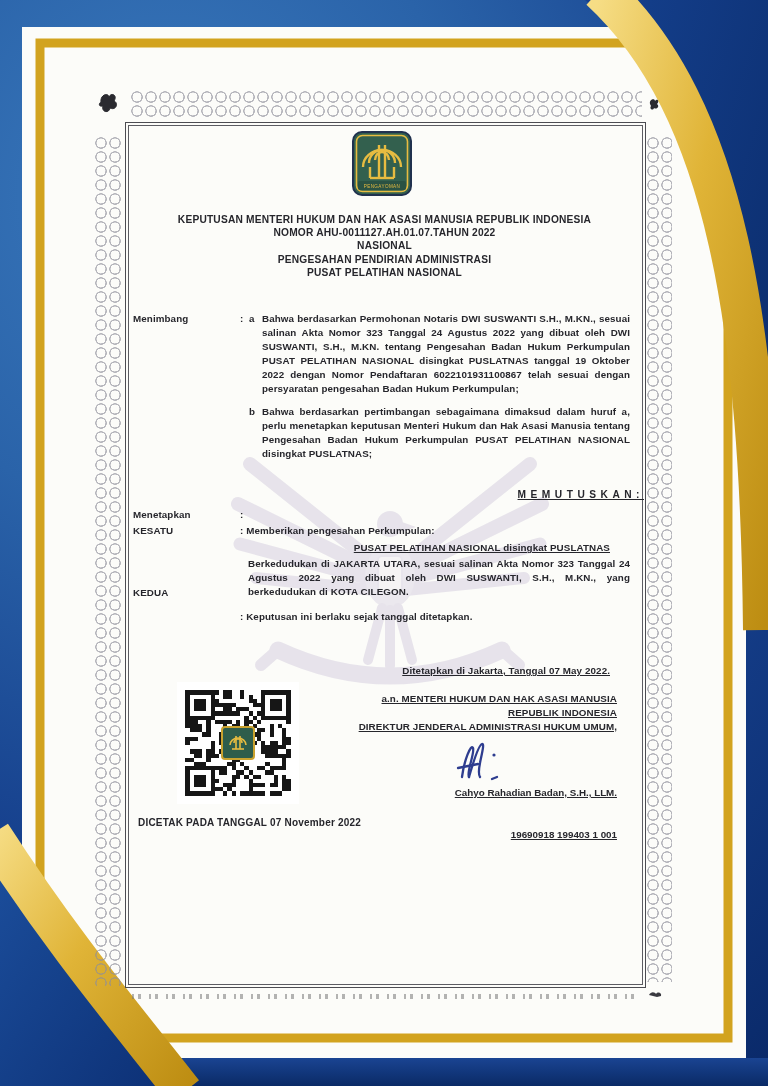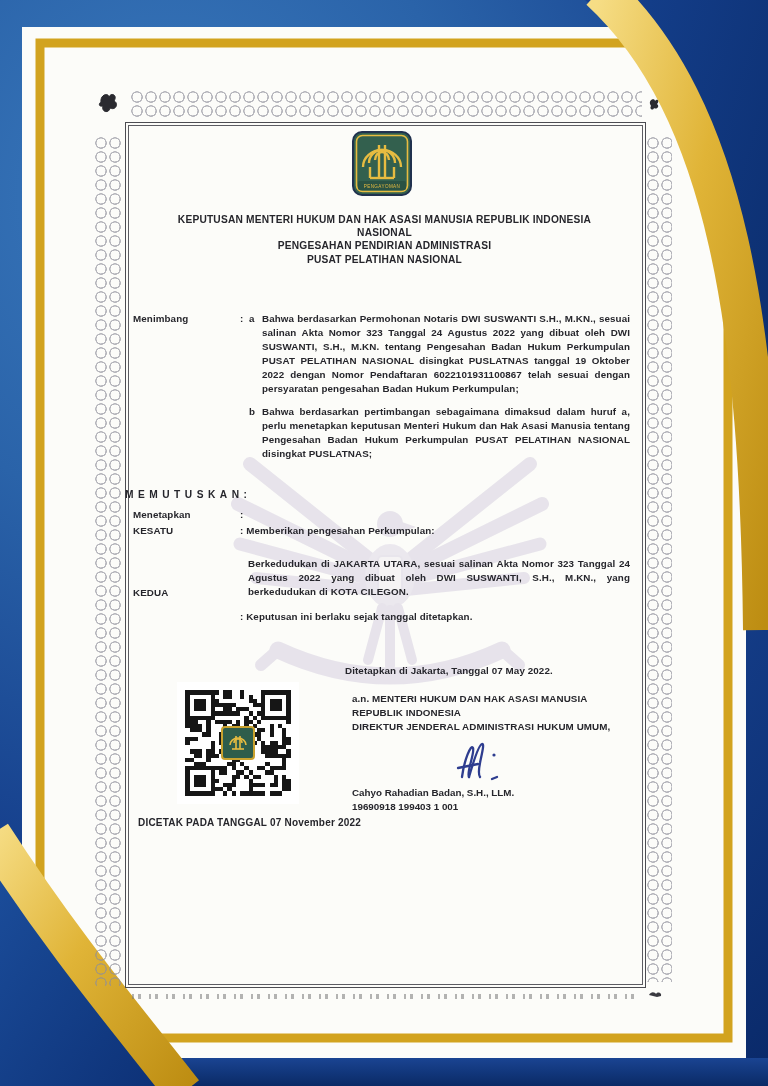--- a/index.html
+++ b/index.html
@@ -31,21 +31,21 @@
   .glyph{position:absolute;z-index:3;}
   .txt{position:absolute;z-index:3;color:#26262c;}
   .b700{font-weight:700;}
   .title{
     left:125px;top:213px;width:519px;text-align:center;
     font-size:10.2px;line-height:13.2px;font-weight:700;letter-spacing:.2px;
   }
   .body-t{font-size:9.8px;line-height:14px;font-weight:600;letter-spacing:.1px;}
   .para{text-align:justify;width:368px;}
   .heading-sp{letter-spacing:4.5px;font-weight:700;font-size:10.2px;}
-  .center{text-align:left;}
+  .center{text-align:right;text-decoration:underline;}
   #wm{position:absolute;z-index:1;opacity:.42;filter:blur(.4px);}
   #qr{position:absolute;left:177px;top:682px;width:122px;height:122px;background:#fff;z-index:3;}
   #qr svg{position:absolute;left:0;top:0;}
   #qrlogo{
     position:absolute;left:44px;top:44px;width:34px;height:34px;z-index:4;
     background:#2f5d4b;border:2px solid #caa22e;border-radius:4px;box-sizing:border-box;
   }
 </style>
 </head>
 <body>
@@ -137,39 +137,41 @@
       <path d="M33,14 v33"></path>
       <path d="M18,47 h24"></path>
       <path d="M18,36 v11 M42,36 v11"></path>
     </g>
     <rect x="6" y="50" width="48" height="9" rx="2" fill="#2a5243"></rect>
     <text x="30" y="56.6" text-anchor="middle" font-family="Liberation Sans, sans-serif" font-size="4.6" fill="#e7bc41" letter-spacing=".4">PENGAYOMAN</text>
   </svg>
 
   <div class="txt title">
     <div>KEPUTUSAN MENTERI HUKUM DAN HAK ASASI MANUSIA REPUBLIK INDONESIA</div>
+    <div>NOMOR AHU-0011127.AH.01.07.TAHUN 2022</div>
     <div>NASIONAL</div>
     <div>PENGESAHAN PENDIRIAN ADMINISTRASI</div>
     <div>PUSAT PELATIHAN NASIONAL</div>
   </div>
 
   <div class="txt body-t" style="left:133px;top:312px;">Menimbang</div>
   <div class="txt body-t" style="left:240px;top:312px;">:</div>
   <div class="txt body-t" style="left:249px;top:312px;">a</div>
   <div class="txt body-t para" style="left:262px;top:312px;">Bahwa berdasarkan Permohonan Notaris DWI SUSWANTI S.H., M.KN., sesuai salinan Akta Nomor 323 Tanggal 24 Agustus 2022 yang dibuat oleh DWI SUSWANTI, S.H., M.KN. tentang Pengesahan Badan Hukum Perkumpulan PUSAT PELATIHAN NASIONAL disingkat PUSLATNAS tanggal 19 Oktober 2022 dengan Nomor Pendaftaran 6022101931100867 telah sesuai dengan persyaratan pengesahan Badan Hukum Perkumpulan;</div>
   <div class="txt body-t" style="left:249px;top:405px;">b</div>
   <div class="txt body-t para" style="left:262px;top:405px;">Bahwa berdasarkan pertimbangan sebagaimana dimaksud dalam huruf a, perlu menetapkan keputusan Menteri Hukum dan Hak Asasi Manusia tentang Pengesahan Badan Hukum Perkumpulan PUSAT PELATIHAN NASIONAL disingkat PUSLATNAS;</div>
 
   <div class="txt heading-sp center" style="left:125px;top:489px;width:519px;">MEMUTUSKAN:</div>
 
   <div class="txt body-t" style="left:133px;top:508px;">Menetapkan</div>
   <div class="txt body-t" style="left:240px;top:508px;">:</div>
 
   <div class="txt body-t" style="left:133px;top:524px;">KESATU</div>
   <div class="txt body-t" style="left:240px;top:524px;">: Memberikan pengesahan Perkumpulan:</div>
+  <div class="txt body-t b700 center" style="left:240px;top:541px;width:370px;">PUSAT PELATIHAN NASIONAL disingkat PUSLATNAS</div>
   <div class="txt body-t para" style="left:248px;top:557px;width:382px;">Berkedudukan di JAKARTA UTARA, sesuai salinan Akta Nomor 323 Tanggal 24 Agustus 2022 yang dibuat oleh DWI SUSWANTI, S.H., M.KN., yang berkedudukan di KOTA CILEGON.</div>
 
   <div class="txt body-t" style="left:133px;top:586px;">KEDUA</div>
   <div class="txt body-t" style="left:240px;top:610px;text-align:right;">: Keputusan ini berlaku sejak tanggal ditetapkan.</div>
 
   <div class="txt body-t center" style="left:345px;top:664px;width:265px;">Ditetapkan di Jakarta, Tanggal 07 May 2022.</div>
   <div class="txt body-t center" style="left:352px;top:692px;width:265px;">a.n. MENTERI HUKUM DAN HAK ASASI MANUSIA</div>
   <div class="txt body-t center" style="left:352px;top:706px;width:265px;">REPUBLIK INDONESIA</div>
   <div class="txt body-t center" style="left:352px;top:720px;width:265px;">DIREKTUR JENDERAL ADMINISTRASI HUKUM UMUM,</div>
 
@@ -177,21 +179,21 @@
     <g stroke="#2e3d8f" stroke-width="2.3" fill="none" stroke-linecap="round">
       <path d="M14,44 C16,28 23,10 25,15 C27,20 18,40 21,44"></path>
       <path d="M21,44 C25,30 31,12 34,11 C37,10 33,24 32,30 C31,35 30,41 32,44"></path>
       <path d="M10,35 L30,31"></path>
       <path d="M44,46 l5,-2"></path>
     </g>
     <circle cx="46" cy="22" r="1.6" fill="#2e3d8f"></circle>
   </svg>
 
   <div class="txt b700 center" style="left:352px;top:786px;width:265px;font-size:9.8px;line-height:13px;">Cahyo Rahadian Badan, S.H., LLM.</div>
-  <div class="txt b700 center" style="left:352px;top:800px;width:265px;font-size:9.8px;line-height:13px;">19690918 199403 1 001</div>
+  <div class="txt b700 center" style="left:352px;top:828px;width:265px;font-size:9.8px;line-height:13px;">19690918 199403 1 001</div>
 
   <div id="qr">
     <svg width="122" height="122" viewBox="0 0 29 29" shape-rendering="crispEdges">
         <g fill="#161616">
           <rect x="9" y="2" width="1" height="1"></rect>
           <rect x="11" y="2" width="1" height="1"></rect>
           <rect x="12" y="2" width="1" height="1"></rect>
           <rect x="15" y="2" width="1" height="1"></rect>
           <rect x="11" y="3" width="1" height="1"></rect>
           <rect x="12" y="3" width="1" height="1"></rect>

